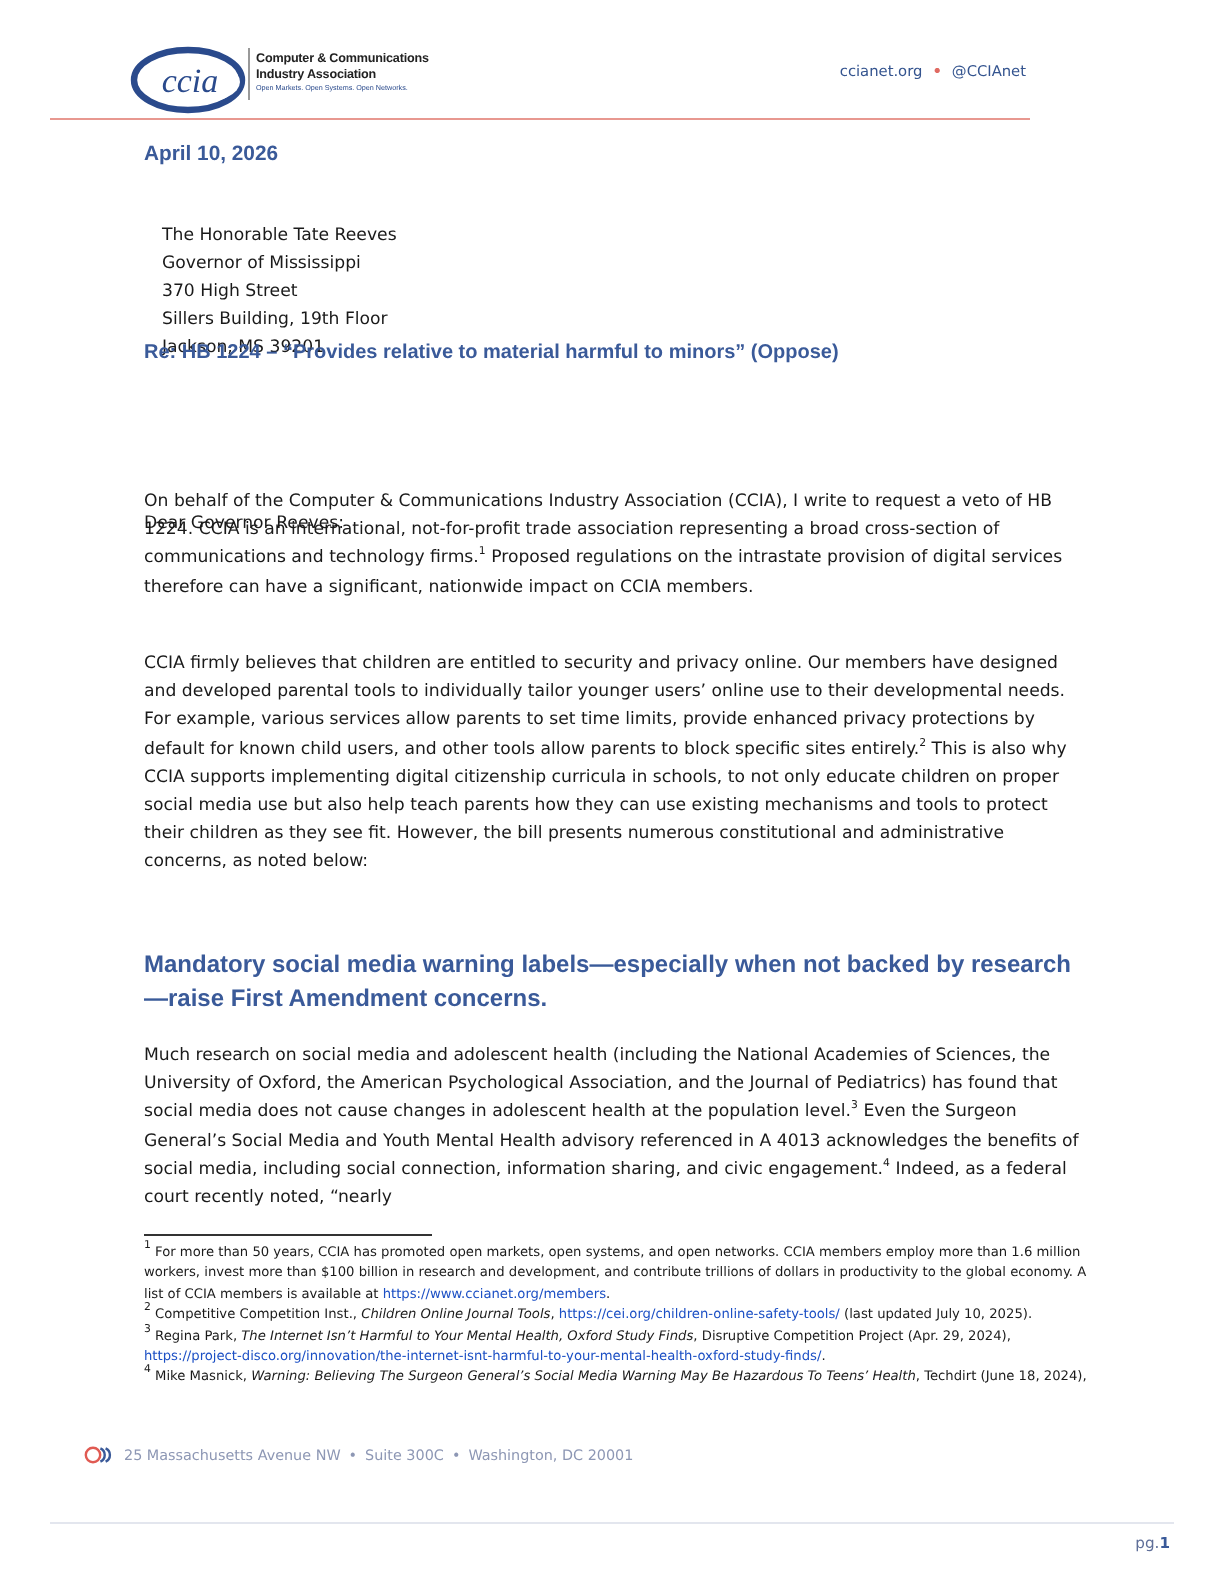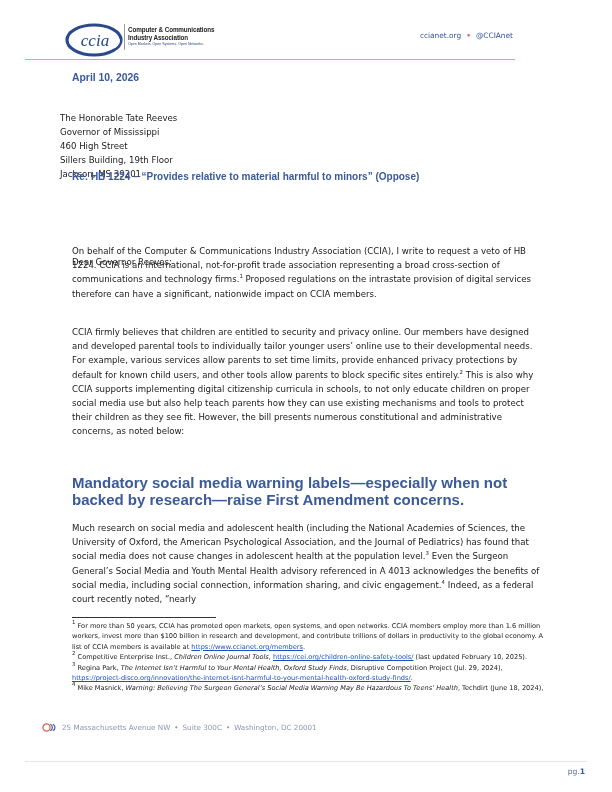--- a/index.html
+++ b/index.html
@@ -7,32 +7,32 @@
   .header { position:absolute; left:0; top:0; width:540px; height:62px; }
   .logo { position:absolute; left:64px; top:22px; width:60px; height:36px; }
   .logo-text { position:absolute; left:128px; top:26px; line-height:1; }
   .logo-name { font-family:"Liberation Sans", sans-serif; font-weight:bold; font-size:6.3px; color:#222; letter-spacing:-0.1px; line-height:7.5px; }
   .logo-tag { font-family:"Liberation Sans", sans-serif; font-size:3.6px; color:#2a4a8c; margin-top:2px; }
   .logo-divider { position:absolute; left:124px; top:24px; width:0.6px; height:26px; background:#999; }
   .header-links { position:absolute; right:27px; top:31px; font-family:"DejaVu Sans", sans-serif; font-size:7.4px; color:#34548f; }
   .header-links .dot { color:#e06a62; margin:0 5px; font-weight:bold; }
   .header-rule { position:absolute; left:25px; right:25px; top:59px; height:0.8px; background:#e89890; }
   .date { position:absolute; left:72px; top:72px; font-family:"Liberation Sans", sans-serif; font-weight:bold; font-size:10.4px; color:#3a5a99; }
-  .addr { position:absolute; left:60px; top:111px; font-family:"DejaVu Sans", sans-serif; font-size:8.6px; line-height:14.1px; color:#1a1a1a; }
+  .addr { position:absolute; left:81px; top:111px; font-family:"DejaVu Sans", sans-serif; font-size:8.6px; line-height:14.1px; color:#1a1a1a; }
   .re { position:absolute; left:72px; top:171px; font-family:"Liberation Sans", sans-serif; font-weight:bold; font-size:10px; color:#3a5a99; white-space:nowrap; }
   .salute { position:absolute; left:72px; top:213px; font-size:8.6px; color:#1a1a1a;margin-top:44px; }
   .para { position:absolute; left:72px; width:470px; font-size:8.6px; line-height:14.2px; color:#1a1a1a; }
   .para sup, .fn sup { font-size:5.4px; vertical-align:4px; line-height:0; }
   .p1 { top:244px; }
   .p2 { top:325px; }
-  .h2 { position:absolute; left:72px; top:474px; width:470px; font-family:"Liberation Sans", sans-serif; font-weight:bold; font-size:15px; line-height:17px; color:#3a5a99; }
+  .h2 { position:absolute; left:72px; top:474px; width:470px; font-family:"Liberation Sans", sans-serif; font-weight:bold; font-size:12px; line-height:17px; color:#3a5a99; }
   .p3 { top:521px; }
   .fn-rule { position:absolute; left:72px; top:617px; width:144px; height:0.7px; background:#333; }
   .fns { position:absolute; left:72px; top:621px; width:474px; font-size:6.6px; line-height:10.4px; color:#1a1a1a; }
-  .fn a { color:#1b4fc4; text-decoration:underline; }
+  .fn a { color:#1b4fc4; }
   .footer-rule { position:absolute; left:25px; right:25px; top:761px; height:0.6px; background:#e3e6ee; }
   .footer { position:absolute; left:27px; top:723px; font-size:7.2px; color:#8d97b4; white-space:nowrap;padding-left:15px; }
   .footer .sep { margin:0 4px; }
   .footer-icon { display:inline-block; vertical-align:-2px; margin-right:4px; }
   .pg { position:absolute; right:27px; top:767px; font-size:7.6px; color:#5f6f99; }
   .pg b { color:#3a5a99; }
 </style>
 </head>
 <body>
 
@@ -51,21 +51,21 @@
   <div class="header-links">
     <span>ccianet.org</span><span class="dot">•</span><span>@CCIAnet</span>
   </div>
   <div class="header-rule"></div>
 </div>
 
 <div class="date">April 10, 2026</div>
 <div class="addr">
   <div>The Honorable Tate Reeves</div>
   <div>Governor of Mississippi</div>
-  <div>460 High Street</div>
+  <div>370 High Street</div>
   <div>Sillers Building, 19th Floor</div>
   <div>Jackson, MS 39201</div>
 </div>
 
 <div class="re">Re: HB 1224 – “Provides relative to material harmful to minors” (Oppose)</div>
 <div class="salute">Dear Governor Reeves:</div>
 
 <div class="para p1">
   <span>On behalf of the Computer &amp; Communications Industry Association (CCIA), I write to request a veto of HB 1224. CCIA is an international, not-for-profit trade association representing a broad cross-section of communications and technology firms.</span><sup>1</sup><span> Proposed regulations on the intrastate provision of digital services therefore can have a significant, nationwide impact on CCIA members.</span>
 </div>
@@ -79,24 +79,24 @@
 <div class="para p3">
   <span>Much research on social media and adolescent health (including the National Academies of Sciences, the University of Oxford, the American Psychological Association, and the Journal of Pediatrics) has found that social media does not cause changes in adolescent health at the population level.</span><sup>3</sup><span> Even the Surgeon General’s Social Media and Youth Mental Health advisory referenced in A 4013 acknowledges the benefits of social media, including social connection, information sharing, and civic engagement.</span><sup>4</sup><span> Indeed, as a federal court recently noted, “nearly</span>
 </div>
 
 <div class="fn-rule"></div>
 <div class="fns">
   <div class="fn">
     <sup>1</sup><span> For more than 50 years, CCIA has promoted open markets, open systems, and open networks. CCIA members employ more than 1.6 million workers, invest more than $100 billion in research and development, and contribute trillions of dollars in productivity to the global economy. A list of CCIA members is available at </span><a>https://www.ccianet.org/members</a><span>.</span>
   </div>
   <div class="fn">
-    <sup>2</sup><span> Competitive Enterprise Inst., </span><i>Children Online Journal Tools</i><span>, </span><a>https://cei.org/children-online-safety-tools/</a><span> (last updated February 10, 2025).</span>
+    <sup>2</sup><span> Competitive Competition Inst., </span><i>Children Online Journal Tools</i><span>, </span><a>https://cei.org/children-online-safety-tools/</a><span> (last updated July 10, 2025).</span>
   </div>
   <div class="fn">
-    <sup>3</sup><span> Regina Park, </span><i>The Internet Isn’t Harmful to Your Mental Health, Oxford Study Finds</i><span>, Disruptive Competition Project (Jul. 29, 2024), </span><a>https://project-disco.org/innovation/the-internet-isnt-harmful-to-your-mental-health-oxford-study-finds/</a><span>.</span>
+    <sup>3</sup><span> Regina Park, </span><i>The Internet Isn’t Harmful to Your Mental Health, Oxford Study Finds</i><span>, Disruptive Competition Project (Apr. 29, 2024), </span><a>https://project-disco.org/innovation/the-internet-isnt-harmful-to-your-mental-health-oxford-study-finds/</a><span>.</span>
   </div>
   <div class="fn">
     <sup>4</sup><span> Mike Masnick, </span><i>Warning: Believing The Surgeon General’s Social Media Warning May Be Hazardous To Teens’ Health</i><span>, Techdirt (June 18, 2024),</span>
   </div>
 </div>
 
 <div class="footer-rule"></div>
 <div class="footer">
   <svg class="footer-icon" width="16" height="9" viewBox="0 0 16 9">
     <circle cx="4.5" cy="4.5" r="3.6" fill="none" stroke="#e05a52" stroke-width="1.2"></circle>

